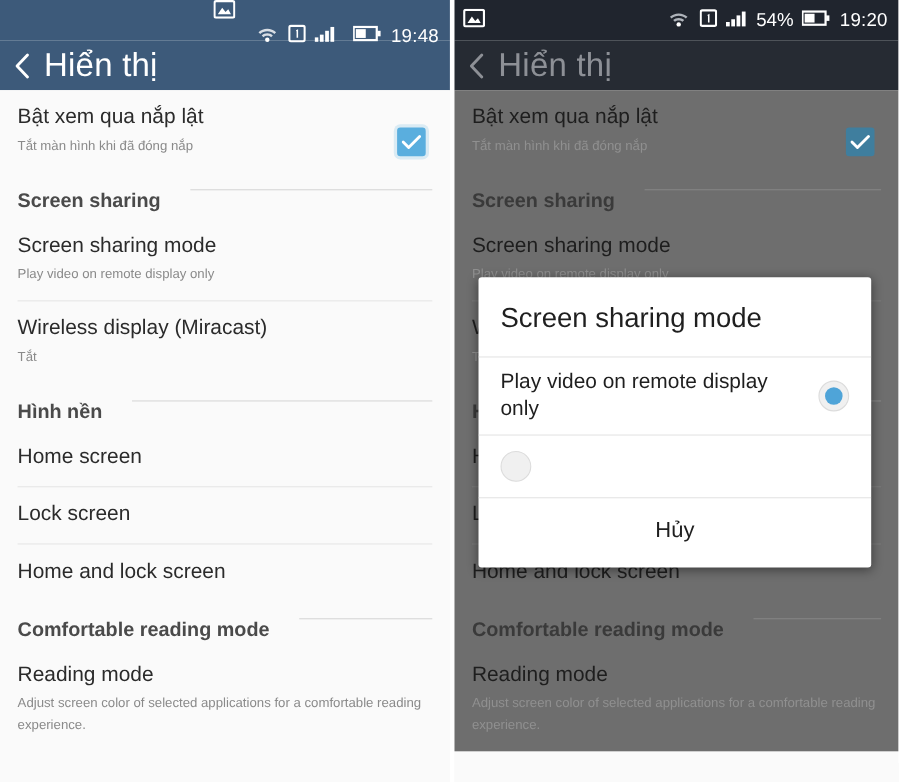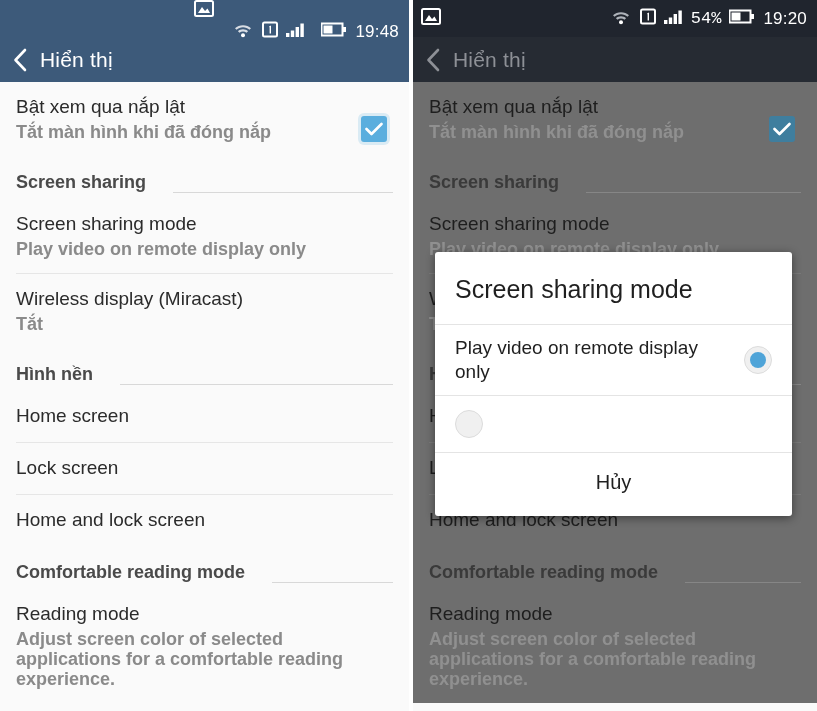--- a/index.html
+++ b/index.html
@@ -30,35 +30,35 @@
     align-items: center;
     padding: 0 10px 0 8px;
     color: #ffffff;
   }
   .sb-left { display: flex; align-items: center; gap: 6px; }
   .sb-right {
     margin-left: auto;
     display: flex; align-items: center; gap: 8px;
   }
   .sb-time { font-size: 17px; letter-spacing: .2px; }
-  .sb-batt-pct { font-size: 17px; font-family: Liberation Mono, monospace; }
+  .sb-batt-pct { font-size: 17px; }
 
   .ic { display: block; }
 
   
   .actionbar {
     height: 45px;
     display: flex;
     align-items: center;
     padding: 0 12px;
     gap: 12px;
   }
   .back-chevron { width: 16px; height: 24px; flex: none; }
   .ab-title {
-    font-size: 21px;
+    font-size: 30px;
     font-weight: 400;
     letter-spacing: .2px;
   }
 
   
   .phone-left .statusbar { background: #3d5a7a; flex-direction: column; }
   .phone-left .actionbar { background: #3d5a7a; }
   .phone-left .ab-title  { color: #ffffff; }
 
   
@@ -73,25 +73,24 @@
   .row {
     padding: 13px 16px 14px 16px;
     position: relative;
   }
   .row .title {
     font-size: 19px;
     color: #2b2b2b;
     line-height: 24px;
   }
   .row .summary {
-    font-size: 18px;
+    font-size: 12px;
     color: #8a8a8a;
     line-height: 20px;
     margin-top: 3px;
-    font-weight: bold;
   }
   .phone-right .row .title   { color: #1e1e1e; }
   .phone-right .row .summary { color: #909090; }
 
   .row.with-widget { display: flex; align-items: flex-end; }
   .row.with-widget .texts { flex: 1; }
 
   .divider { height: 1px; background: #e6e6e6; margin: 0 16px; }
   .phone-right .divider { background: #7a7a7a; }
 
@@ -104,21 +103,21 @@
     display: flex; align-items: center; justify-content: center;
     flex: none;
     box-shadow: 0 0 0 3px rgba(90,174,222,0.20);
   }
   .phone-right .checkbox { background: #3f7e9e; box-shadow: none; }
   .checkbox svg { display: block; }
 
   
   .section {
     display: flex;
-    align-items: flex-end;
+    align-items: flex-start;
     gap: 27px;
     padding: 16px 16px 6px 16px;
   }
   .section .sec-label {
     font-size: 18px;
     font-weight: bold;
     color: #4a4a4a;
     white-space: nowrap;
   }
   .section .sec-rule {

